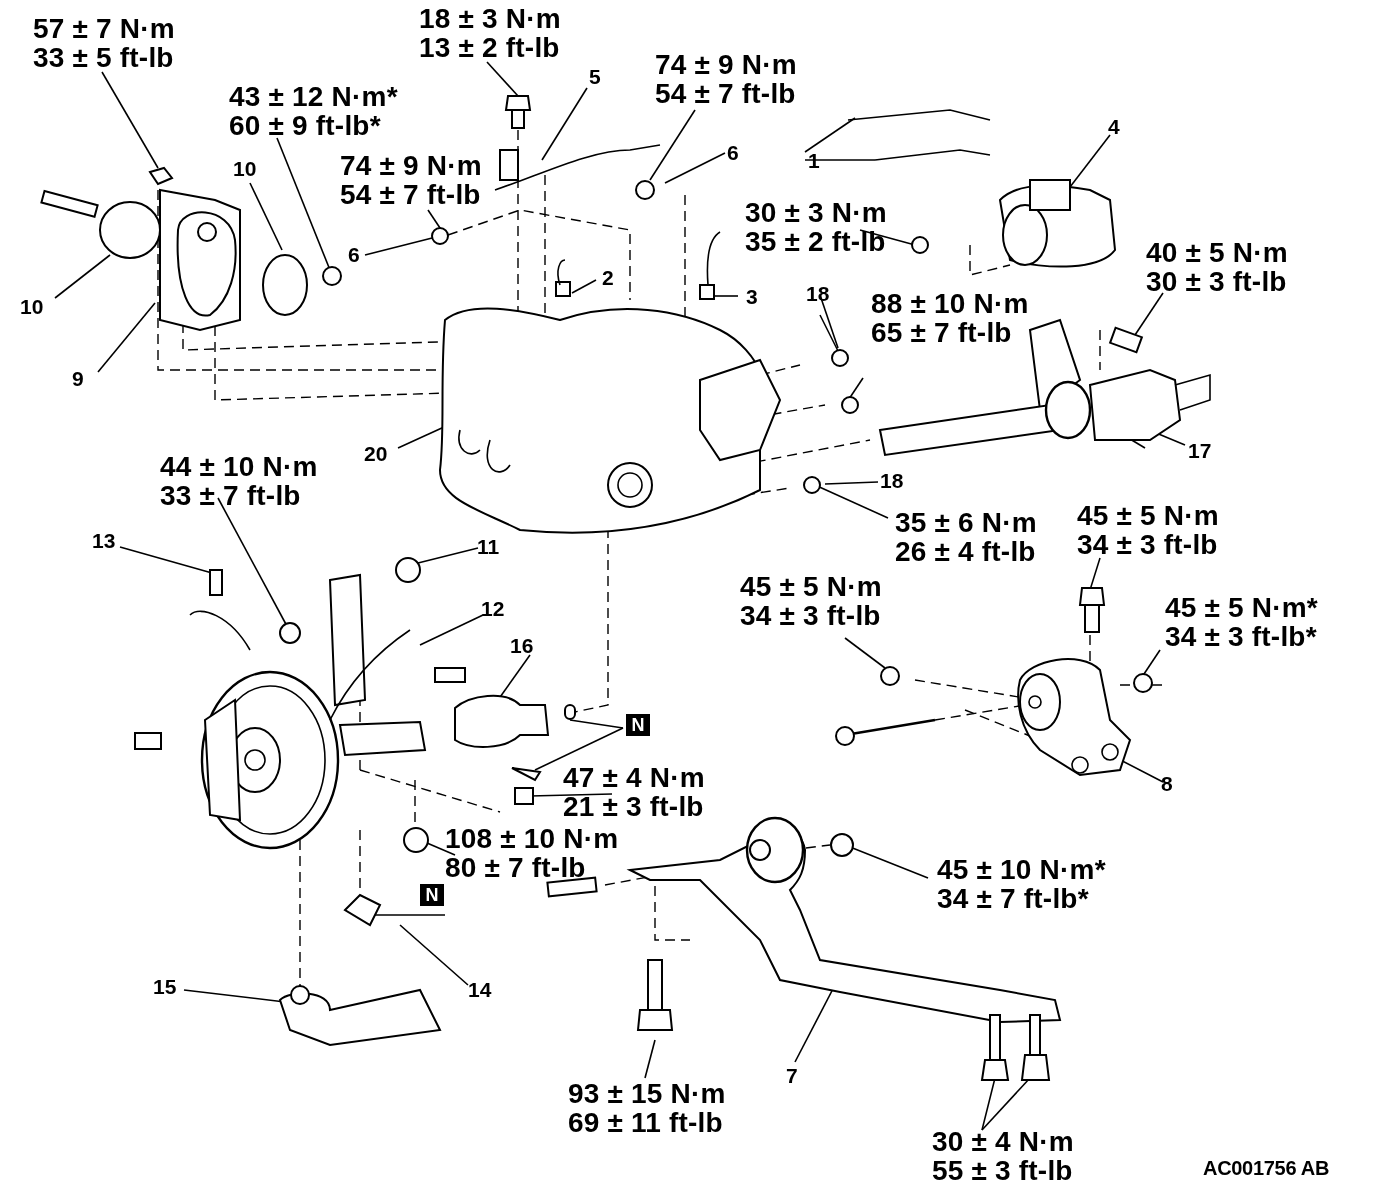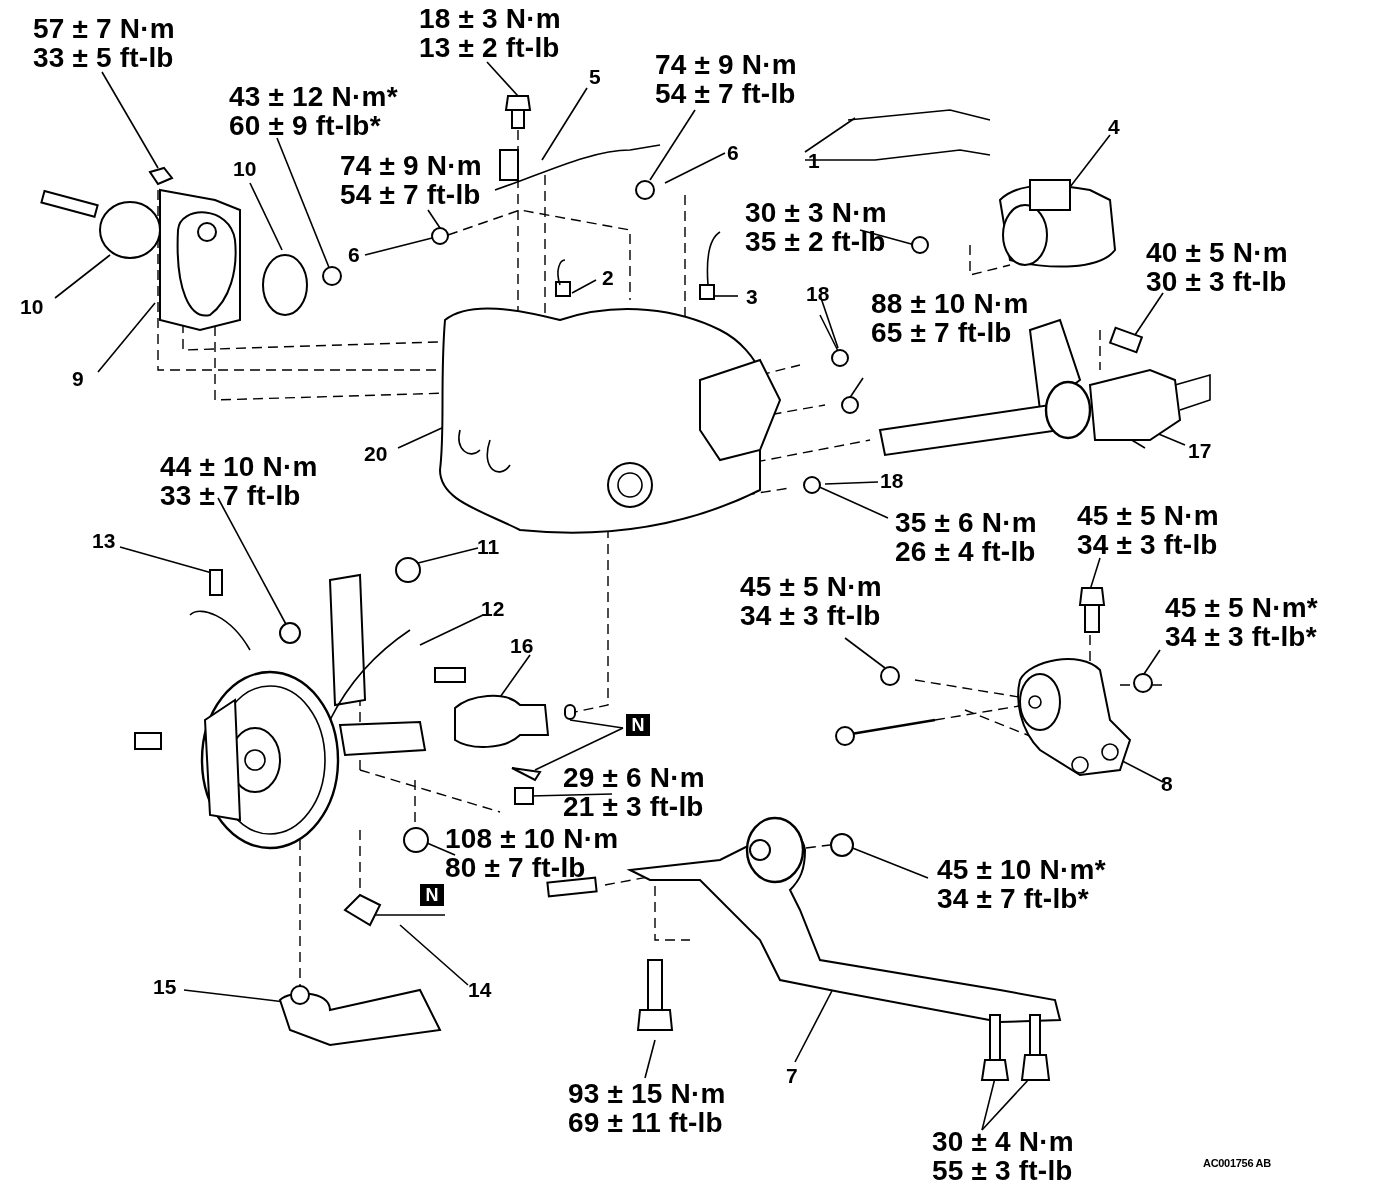--- a/index.html
+++ b/index.html
@@ -3,21 +3,21 @@
 <meta charset="utf-8">
 <style>
   html, body { margin: 0; padding: 0; background: #ffffff; }
   body { width: 1376px; height: 1188px; position: relative; overflow: hidden;
          font-family: "Liberation Sans", "DejaVu Sans", sans-serif; color: #000; }
   #diagram { position: absolute; left: 0; top: 0; width: 1376px; height: 1188px; }
   .torque { position: absolute; font-weight: bold; font-size: 28px; line-height: 29px; white-space: nowrap; letter-spacing: 0.2px; }
   .callout { position: absolute; font-weight: bold; font-size: 21px; line-height: 22px; }
   .nbadge { position: absolute; width: 24px; height: 22px; background: #000; color: #fff;
             font-weight: bold; font-size: 18px; line-height: 22px; text-align: center; }
-  .figid { position: absolute; font-weight: bold; font-size: 11px; letter-spacing: -0.3px; }
+  .figid { position: absolute; font-weight: bold; font-size: 20px; letter-spacing: -0.3px; }
   svg .ln { stroke: #000; stroke-width: 1.6; fill: none; }
   svg .dash { stroke: #000; stroke-width: 1.4; fill: none; stroke-dasharray: 10 6; }
   svg .part { stroke: #000; stroke-width: 2; fill: #fff; }
   svg .partb { stroke: #000; stroke-width: 2.4; fill: #fff; }
 </style>
 </head>
 <body>
 
 <svg id="diagram" viewBox="0 0 1376 1188" xmlns="http://www.w3.org/2000/svg">
 
@@ -253,21 +253,21 @@
   </div>
 <div class="torque" style="left:740px;top:572px">
     <div>45 ± 5 N·m</div>
     <div>34 ± 3 ft-lb</div>
   </div>
 <div class="torque" style="left:1165px;top:593px">
     <div>45 ± 5 N·m*</div>
     <div>34 ± 3 ft-lb*</div>
   </div>
 <div class="torque" style="left:563px;top:763px">
-    <div>29 ± 6 N·m</div>
+    <div>47 ± 4 N·m</div>
     <div>21 ± 3 ft-lb</div>
   </div>
 <div class="torque" style="left:445px;top:824px">
     <div>108 ± 10 N·m</div>
     <div>80 ± 7 ft-lb</div>
   </div>
 <div class="torque" style="left:937px;top:855px">
     <div>45 ± 10 N·m*</div>
     <div>34 ± 7 ft-lb*</div>
   </div>

